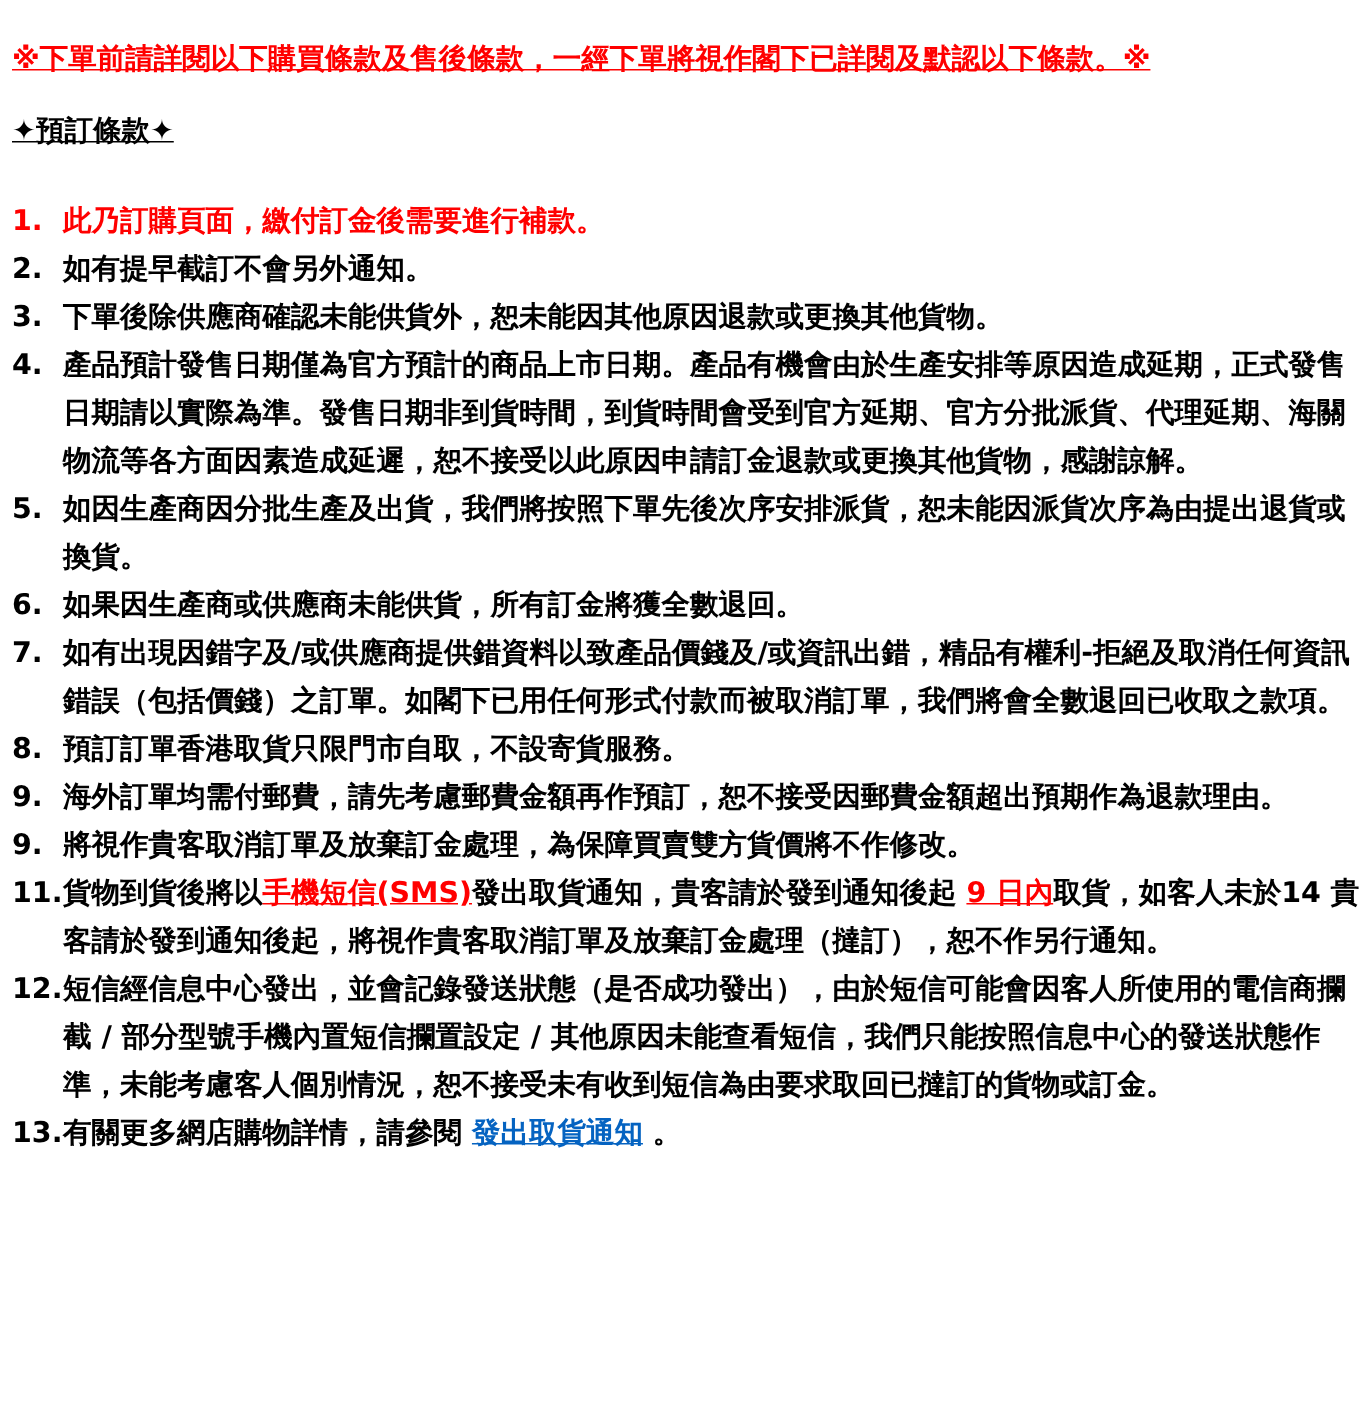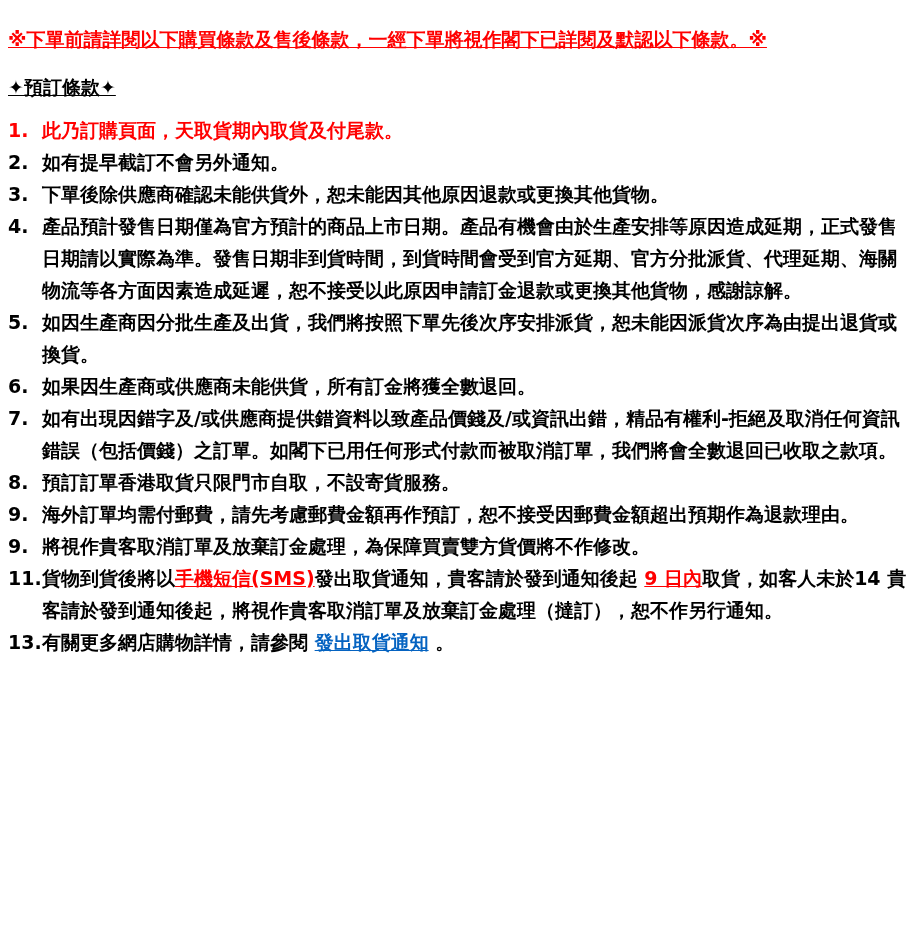--- a/index.html
+++ b/index.html
@@ -22,21 +22,21 @@
     color:var(--red);
     text-decoration:underline;
     font-size:19px;
     line-height:30px;
     margin-bottom:20px;
   }
   .section-title{
     font-size:19px;
     line-height:26px;
     text-decoration:underline;
-    margin-bottom:14px;
+    margin-bottom:31px;
   }
   .terms-list{
     width:100%;
   }
   .term{
     display:flex;
     align-items:flex-start;
     font-size:19px;
     line-height:32px;
   }
@@ -55,21 +55,21 @@
 <body>
 
 <div class="page">
   <div class="notice">※下單前請詳閱以下購買條款及售後條款，一經下單將視作閣下已詳閱及默認以下條款。※</div>
 
   <div class="section-title">✦預訂條款✦</div>
 
   <div class="terms-list">
       <div class="term">
         <span class="num red">1.</span>
-        <span class="body"><span class="red">此乃訂購頁面，天取貨期內取貨及付尾款。</span></span>
+        <span class="body"><span class="red">此乃訂購頁面，繳付訂金後需要進行補款。</span></span>
       </div>
       <div class="term">
         <span class="num">2.</span>
         <span class="body"><span>如有提早截訂不會另外通知。</span></span>
       </div>
       <div class="term">
         <span class="num">3.</span>
         <span class="body"><span>下單後除供應商確認未能供貨外，恕未能因其他原因退款或更換其他貨物。</span></span>
       </div>
       <div class="term">
@@ -98,17 +98,21 @@
       </div>
       <div class="term">
         <span class="num">9.</span>
         <span class="body"><span>將視作貴客取消訂單及放棄訂金處理，為保障買賣雙方貨價將不作修改。</span></span>
       </div>
       <div class="term">
         <span class="num">11.</span>
         <span class="body"><span>貨物到貨後將以</span><span class="red-underline">手機短信(SMS)</span><span>發出取貨通知，貴客請於發到通知後起 </span><span class="red-underline">9 日內</span><span>取貨，如客人未於14 貴客請於發到通知後起，將視作貴客取消訂單及放棄訂金處理（撻訂），恕不作另行通知。</span></span>
       </div>
       <div class="term">
+        <span class="num">12.</span>
+        <span class="body"><span>短信經信息中心發出，並會記錄發送狀態（是否成功發出），由於短信可能會因客人所使用的電信商攔截 / 部分型號手機內置短信攔置設定 / 其他原因未能查看短信，我們只能按照信息中心的發送狀態作準，未能考慮客人個別情況，恕不接受未有收到短信為由要求取回已撻訂的貨物或訂金。</span></span>
+      </div>
+      <div class="term">
         <span class="num">13.</span>
         <span class="body"><span>有關更多網店購物詳情，請參閱 </span><span class="link">發出取貨通知</span><span> 。</span></span>
       </div>
     </div>
 </div>
 
 </body></html>

